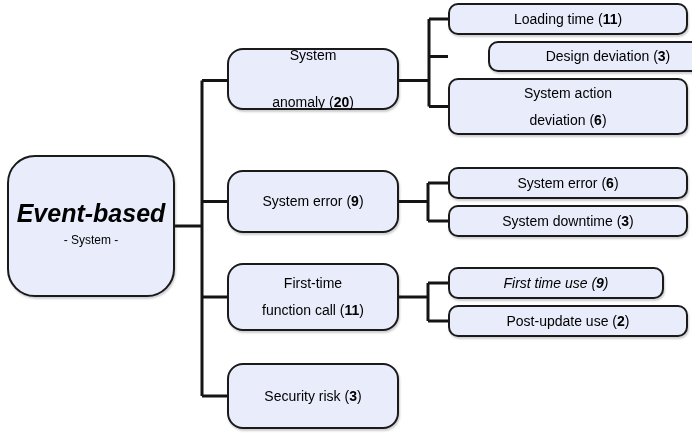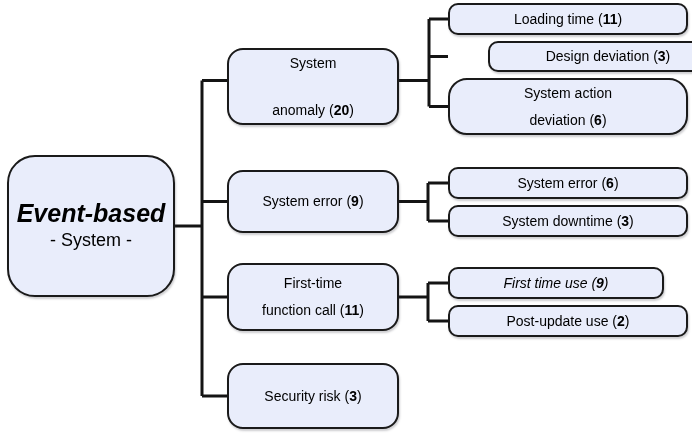--- a/index.html
+++ b/index.html
@@ -43,21 +43,21 @@
   .node.root {
     border-radius: 28px;
   }
   .node.root .line.title {
     font-size: 25px;
     font-weight: bold;
     line-height: 28px;
     font-style: italic;
   }
   .node.root .line.subtitle {
-    font-size: 18px;
+    font-size: 12px;
     line-height: 26px;
   }
   .node.lvl2 { border-radius: 16px; }
   .node.lvl3 { border-radius: 10px; }
   .count { margin-left: 0.28em; font-weight: normal; }
   .count::before { content: "("; }
   .count::after { content: ")"; }
   .count b { font-weight: 700; }
 </style>
 </head>
@@ -75,21 +75,21 @@
              M428 183 H448   M428 221 H448
              M399 297 H428   M428 283 V321
              M428 283 H448   M428 321 H448" fill="none" stroke="#141414" stroke-width="3"></path>
   </svg>
 
   <div class="node root" style="left:7px; top:155px; width:168px; height:142px;">
     <div class="line title">Event-based</div>
     <div class="line subtitle">- System -</div>
   </div>
 
-  <div class="node lvl2" style="left:227px; top:48px; width:172px; height:77px;gap:20px;">
+  <div class="node lvl2" style="left:227px; top:48px; width:172px; height:62px;gap:20px;">
     <div class="line"><span>System</span></div>
     <div class="line"><span>anomaly</span><span class="count"><b>20</b></span></div>
   </div>
 
   <div class="node lvl2" style="left:227px; top:170px; width:172px; height:63px;">
     <div class="line"><span>System error</span><span class="count"><b>9</b></span></div>
   </div>
 
   <div class="node lvl2" style="left:227px; top:263px; width:172px; height:68px;">
     <div class="line"><span>First-time</span></div>
@@ -101,21 +101,21 @@
   </div>
 
   <div class="node lvl3" style="left:448px; top:3px; width:240px; height:32px;">
     <div class="line"><span>Loading time</span><span class="count"><b>11</b></span></div>
   </div>
 
   <div class="node lvl3" style="left:448px; top:41px; width:240px; height:31px;margin-left:40px;">
     <div class="line"><span>Design deviation</span><span class="count"><b>3</b></span></div>
   </div>
 
-  <div class="node lvl3" style="left:448px; top:78px; width:240px; height:57px;border-radius:19px;">
+  <div class="node lvl3" style="left:448px; top:78px; width:240px; height:57px;">
     <div class="line"><span>System action</span></div>
     <div class="line"><span>deviation</span><span class="count"><b>6</b></span></div>
   </div>
 
   <div class="node lvl3" style="left:448px; top:167px; width:240px; height:32px;justify-content:flex-end;">
     <div class="line"><span>System error</span><span class="count"><b>6</b></span></div>
   </div>
 
   <div class="node lvl3" style="left:448px; top:205px; width:240px; height:32px;">
     <div class="line"><span>System downtime</span><span class="count"><b>3</b></span></div>

